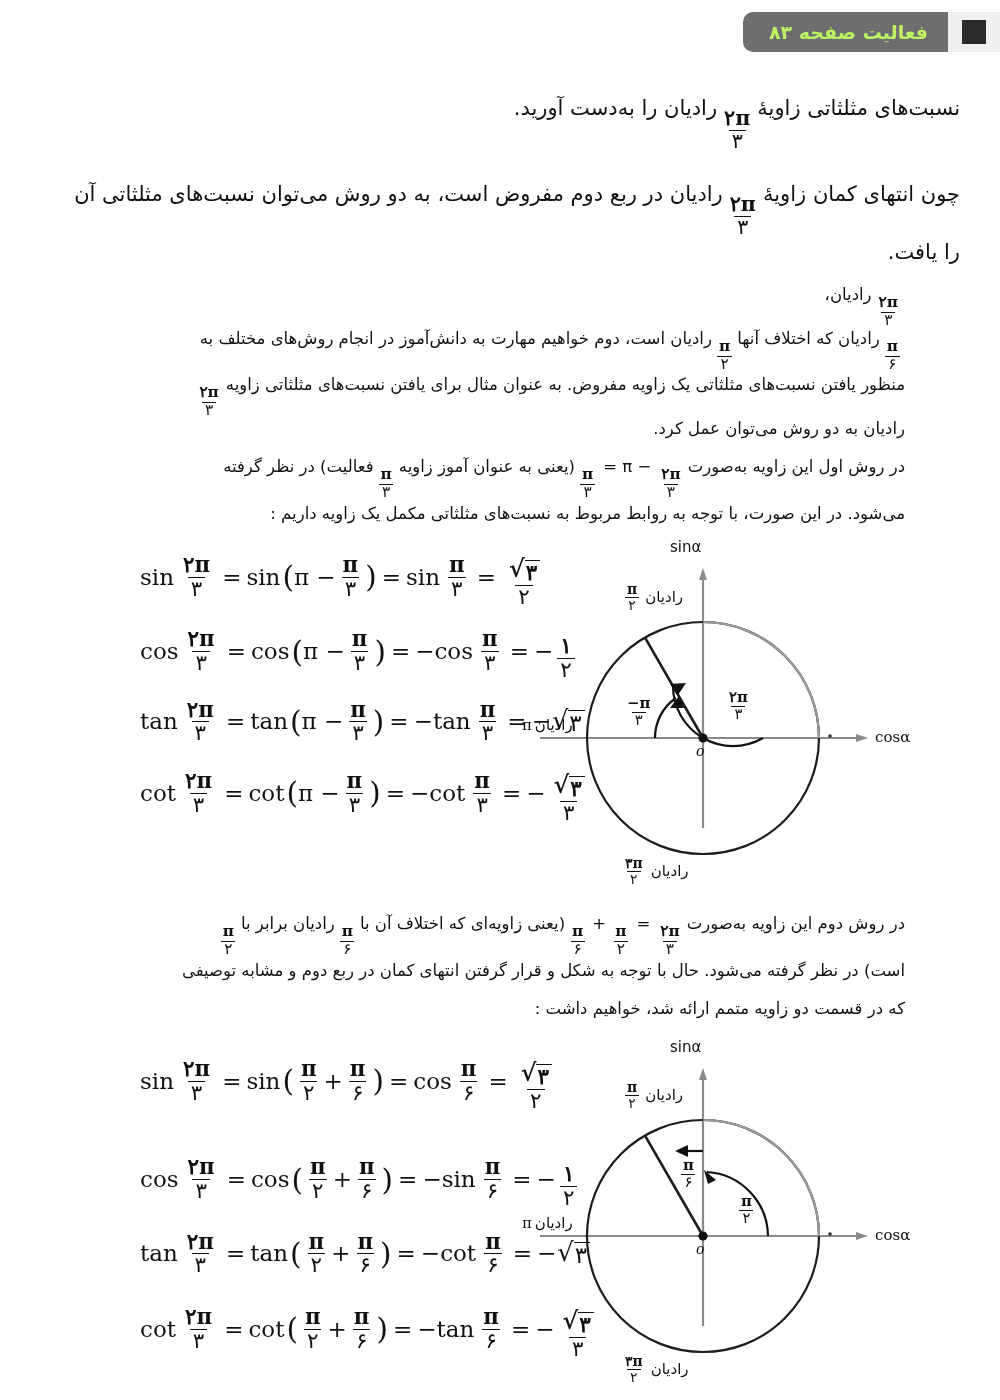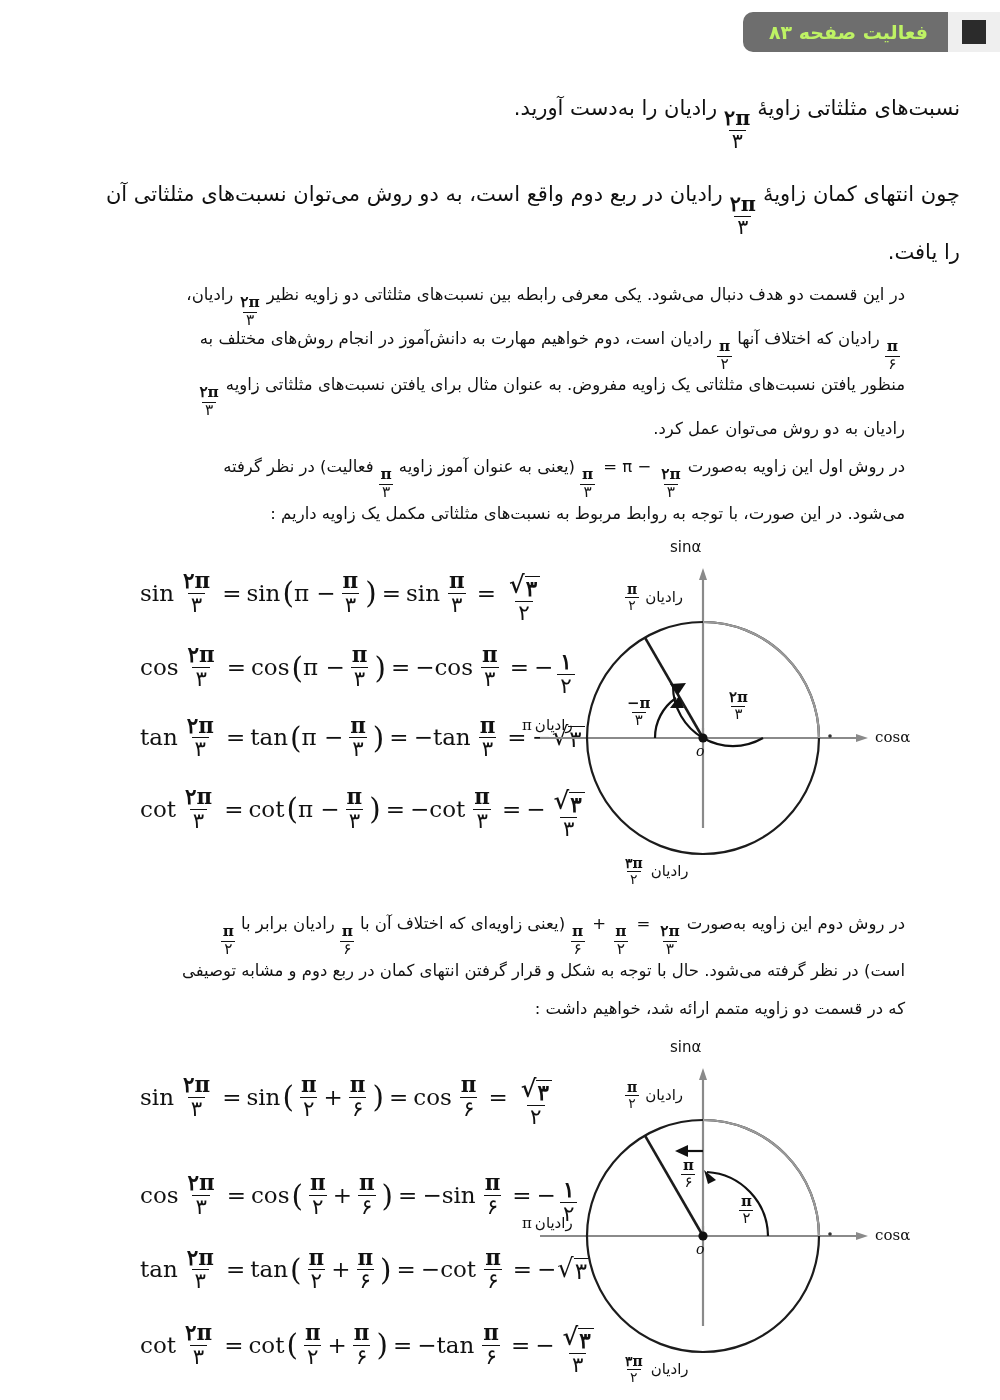--- a/index.html
+++ b/index.html
@@ -101,21 +101,20 @@
     border-top: 1.4px solid #111;
     margin-top: 1px;
   }
   .frac.big { font-size: 1.06em; }
 
   
   .eq-block {
     position: absolute;
     direction: ltr;
     font-family: "DejaVu Serif", "Liberation Serif", serif;
-    margin-top: 16px;
   }
   .eq-row {
     display: flex;
     align-items: center;
     justify-content: flex-start;
     white-space: nowrap;
     font-size: 23px;
   }
   .eq-row .op { margin: 0 5px; }
   .eq-row .fn { margin-right: 2px; font-style: normal; }
@@ -160,27 +159,27 @@
   <span>نسبت‌های مثلثاتی زاویهٔ</span><span class="frac big">
       <span class="num">۲π</span>
       <span class="den">۳</span>
     </span><span>رادیان را به‌دست آورید.</span>
 </div>
 
 <div class="rtl-line lead" style="top:182px; right:40px; left:40px;">
   <span>چون انتهای کمان زاویهٔ</span><span class="frac big">
       <span class="num">۲π</span>
       <span class="den">۳</span>
-    </span><span>رادیان در ربع دوم واقع است، به دو روش می‌توان نسبت‌های مثلثاتی آن</span>
+    </span><span>رادیان در ربع دوم مفروض است، به دو روش می‌توان نسبت‌های مثلثاتی آن</span>
 </div>
 
 <div class="rtl-line lead" style="top:240px; right:40px;">را یافت.</div>
 
 <div class="rtl-line body-text" style="top:286px; right:95px;">
-  <span>در این قسمت دو هدف دنبال می‌شود. یکی معرفی رابطه بین نسبت‌های مثلثاتی دو زاویه نظیر</span><span class="frac">
+  <span class="frac">
       <span class="num">۲π</span>
       <span class="den">۳</span>
     </span><span>رادیان،</span>
 </div>
 
 <div class="rtl-line body-text" style="top:330px; right:95px;">
   <span class="frac">
       <span class="num">π</span>
       <span class="den">۶</span>
     </span><span>رادیان که اختلاف آنها</span><span class="frac">

